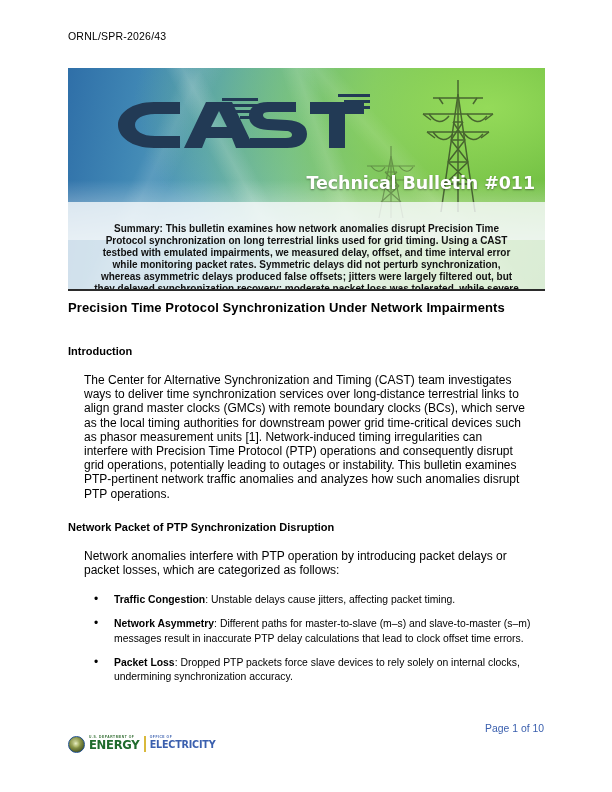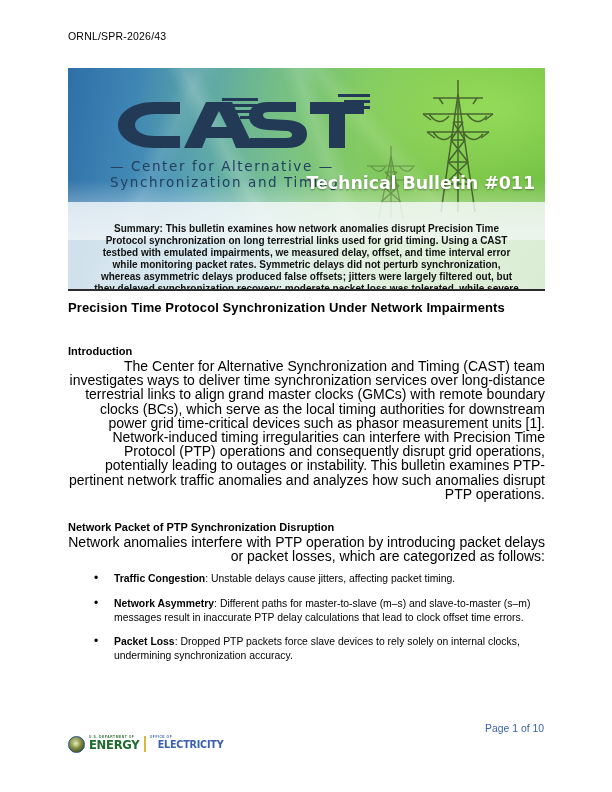--- a/index.html
+++ b/index.html
@@ -155,24 +155,24 @@
     font-weight: bold;
     margin: 0 0 30px 0;
     letter-spacing: .1px;
   }
   .sec-heading {
     font-size: 11px;
     font-weight: bold;
     margin: 0 0 2px 0;
   }
   .body-par {
-    font-size: 14px;
+    font-size: 12px;
     line-height: 14.2px;
-    margin: 0;
-    text-align: right;
+    margin: 16px;
+    text-align: left;
   }
   .space-before { margin-top: 20px; }
 
   ul.bullets {
     margin: 9px 0 0 0;
     padding: 0 0 0 26px;
     list-style: none;
   }
   ul.bullets > li {
     position: relative;
@@ -263,21 +263,20 @@
     color: #3a5fae;
     margin-bottom: 1px;
   }
   .doe-office-main {
     display: block;
     font-size: 9.6px;
     font-weight: bold;
     letter-spacing: -.2px;
     color: #3a5fae;
     font-family: "DejaVu Sans", sans-serif;
-    margin-left: 8px;
   }
 </style>
 </head>
 <body>
 
 <div class="doc-header">ORNL/SPR-2026/43</div>
 
 <div class="banner">
 
   <div class="banner-streaks"></div>
@@ -321,24 +320,20 @@
         <rect x="112" y="6" width="36" height="3"></rect>
         <rect x="118" y="12" width="30" height="3"></rect>
         <rect x="124" y="18" width="24" height="3"></rect>
         <rect x="130" y="24" width="18" height="3"></rect>
 
         <rect x="228" y="2" width="32" height="3"></rect>
         <rect x="234" y="8" width="26" height="3"></rect>
         <rect x="240" y="14" width="20" height="3"></rect>
       </g>
     </svg>
-    <div class="cast-tagline">
-      <span class="l1">—  Center for Alternative  —</span>
-      <span class="l2">Synchronization and Timing</span>
-    </div>
   </div>
 
   <div class="bulletin-label">Technical Bulletin #011</div>
 
   <div class="summary-box">
     <p class="summary-text">Summary: This bulletin examines how network anomalies disrupt Precision Time Protocol synchronization on long terrestrial links used for grid timing. Using a CAST testbed with emulated impairments, we measured delay, offset, and time interval error while monitoring packet rates. Symmetric delays did not perturb synchronization, whereas asymmetric delays produced false offsets; jitters were largely filtered out, but they delayed synchronization recovery; moderate packet loss was tolerated, while severe loss forced holdover and loss of synchronization.</p>
   </div>
 </div>
 
 <div class="content">

